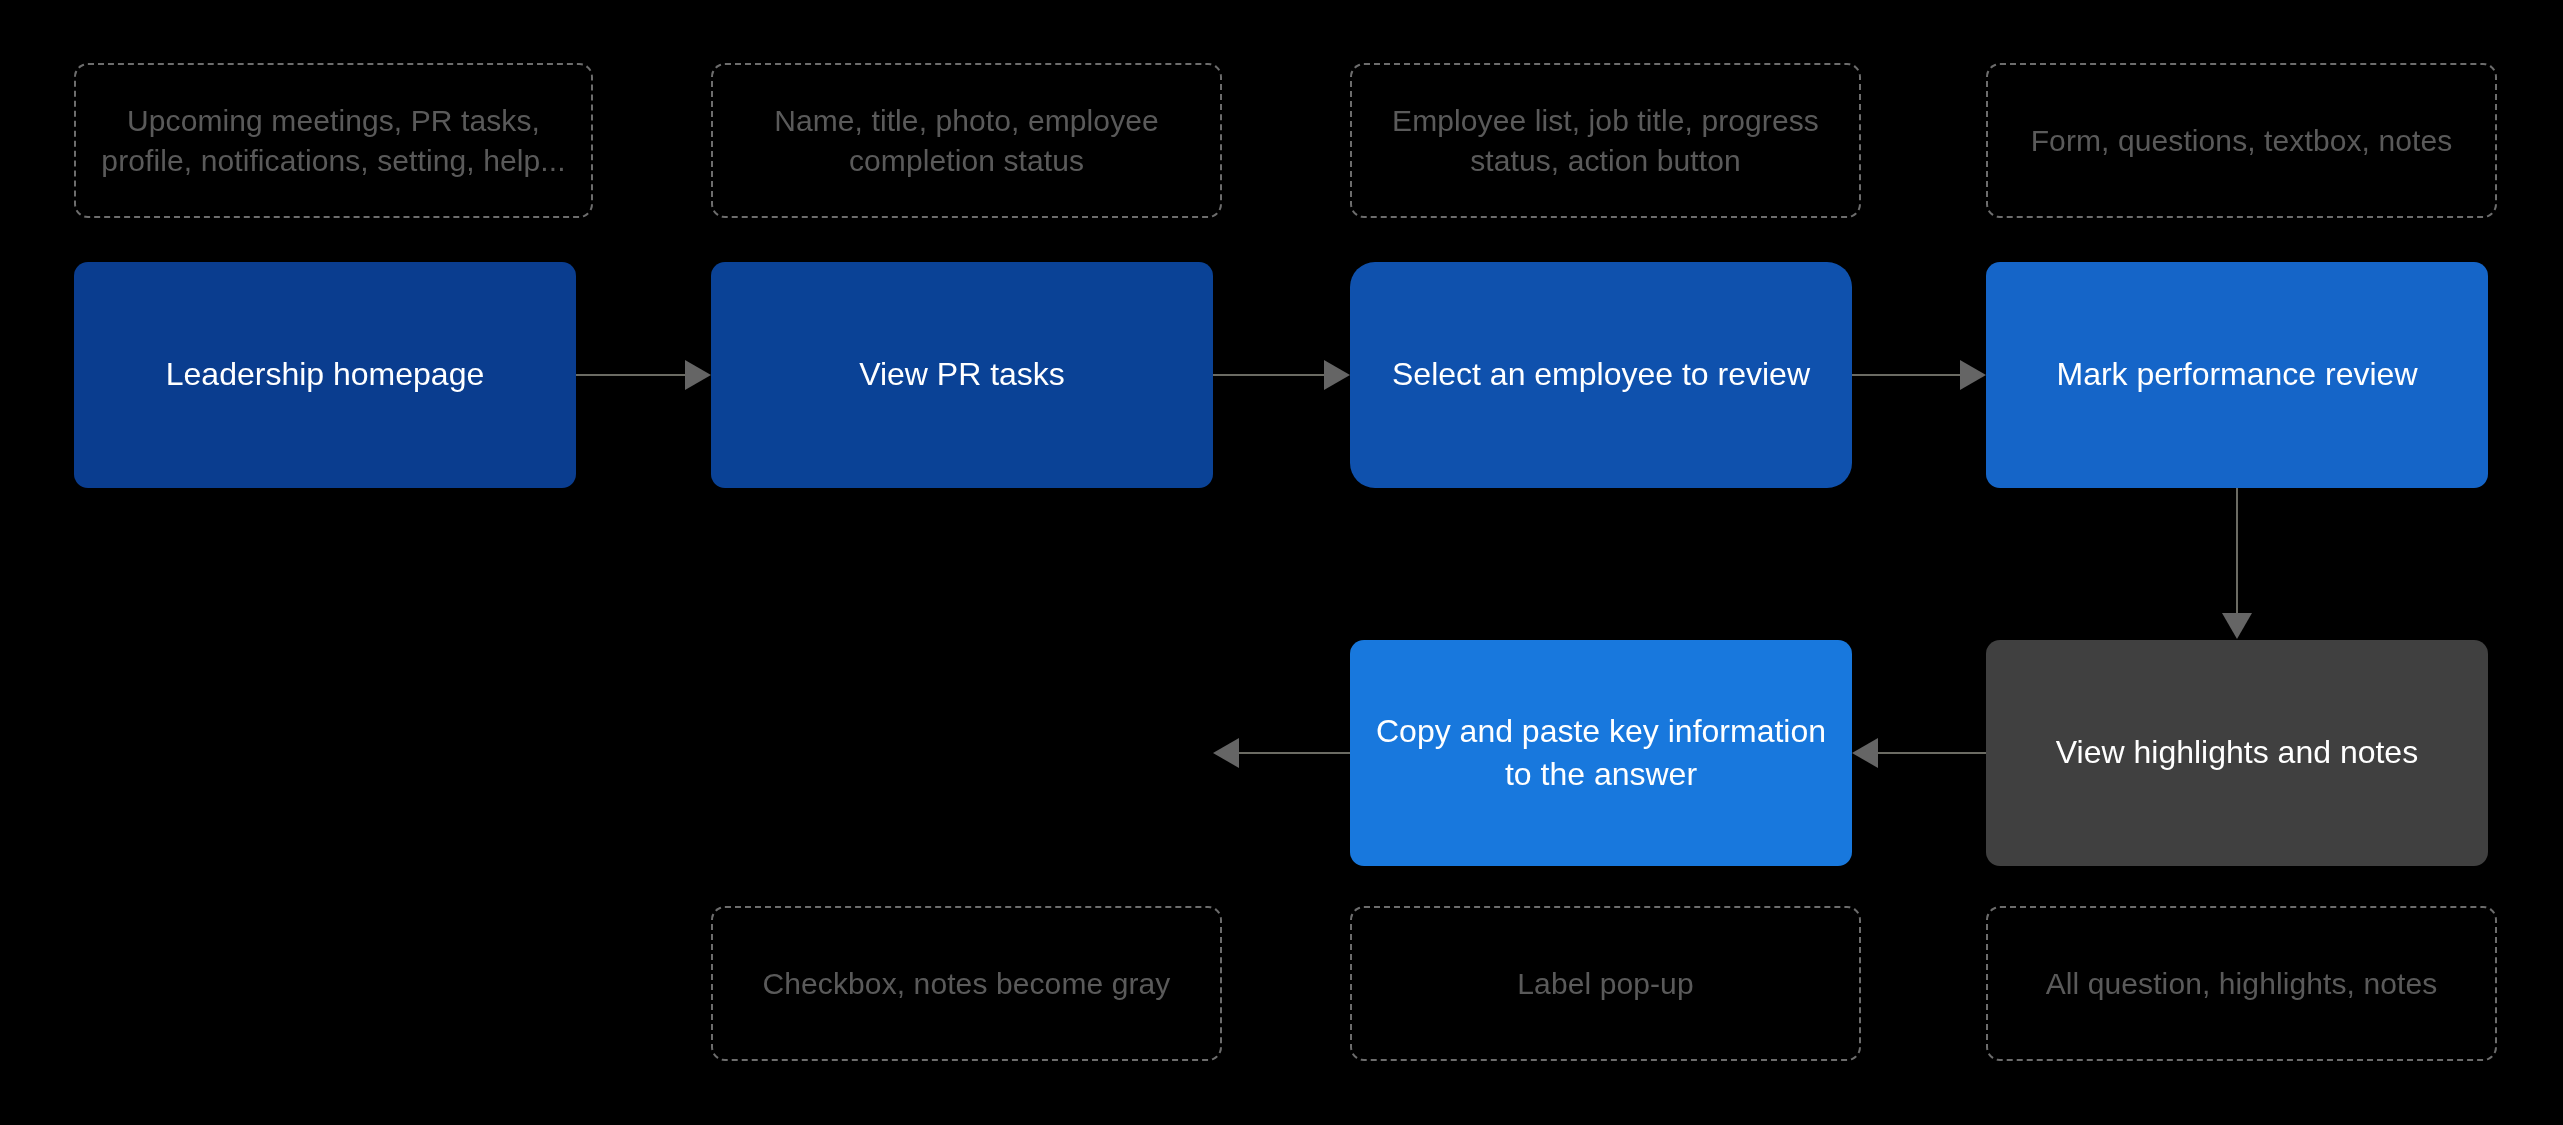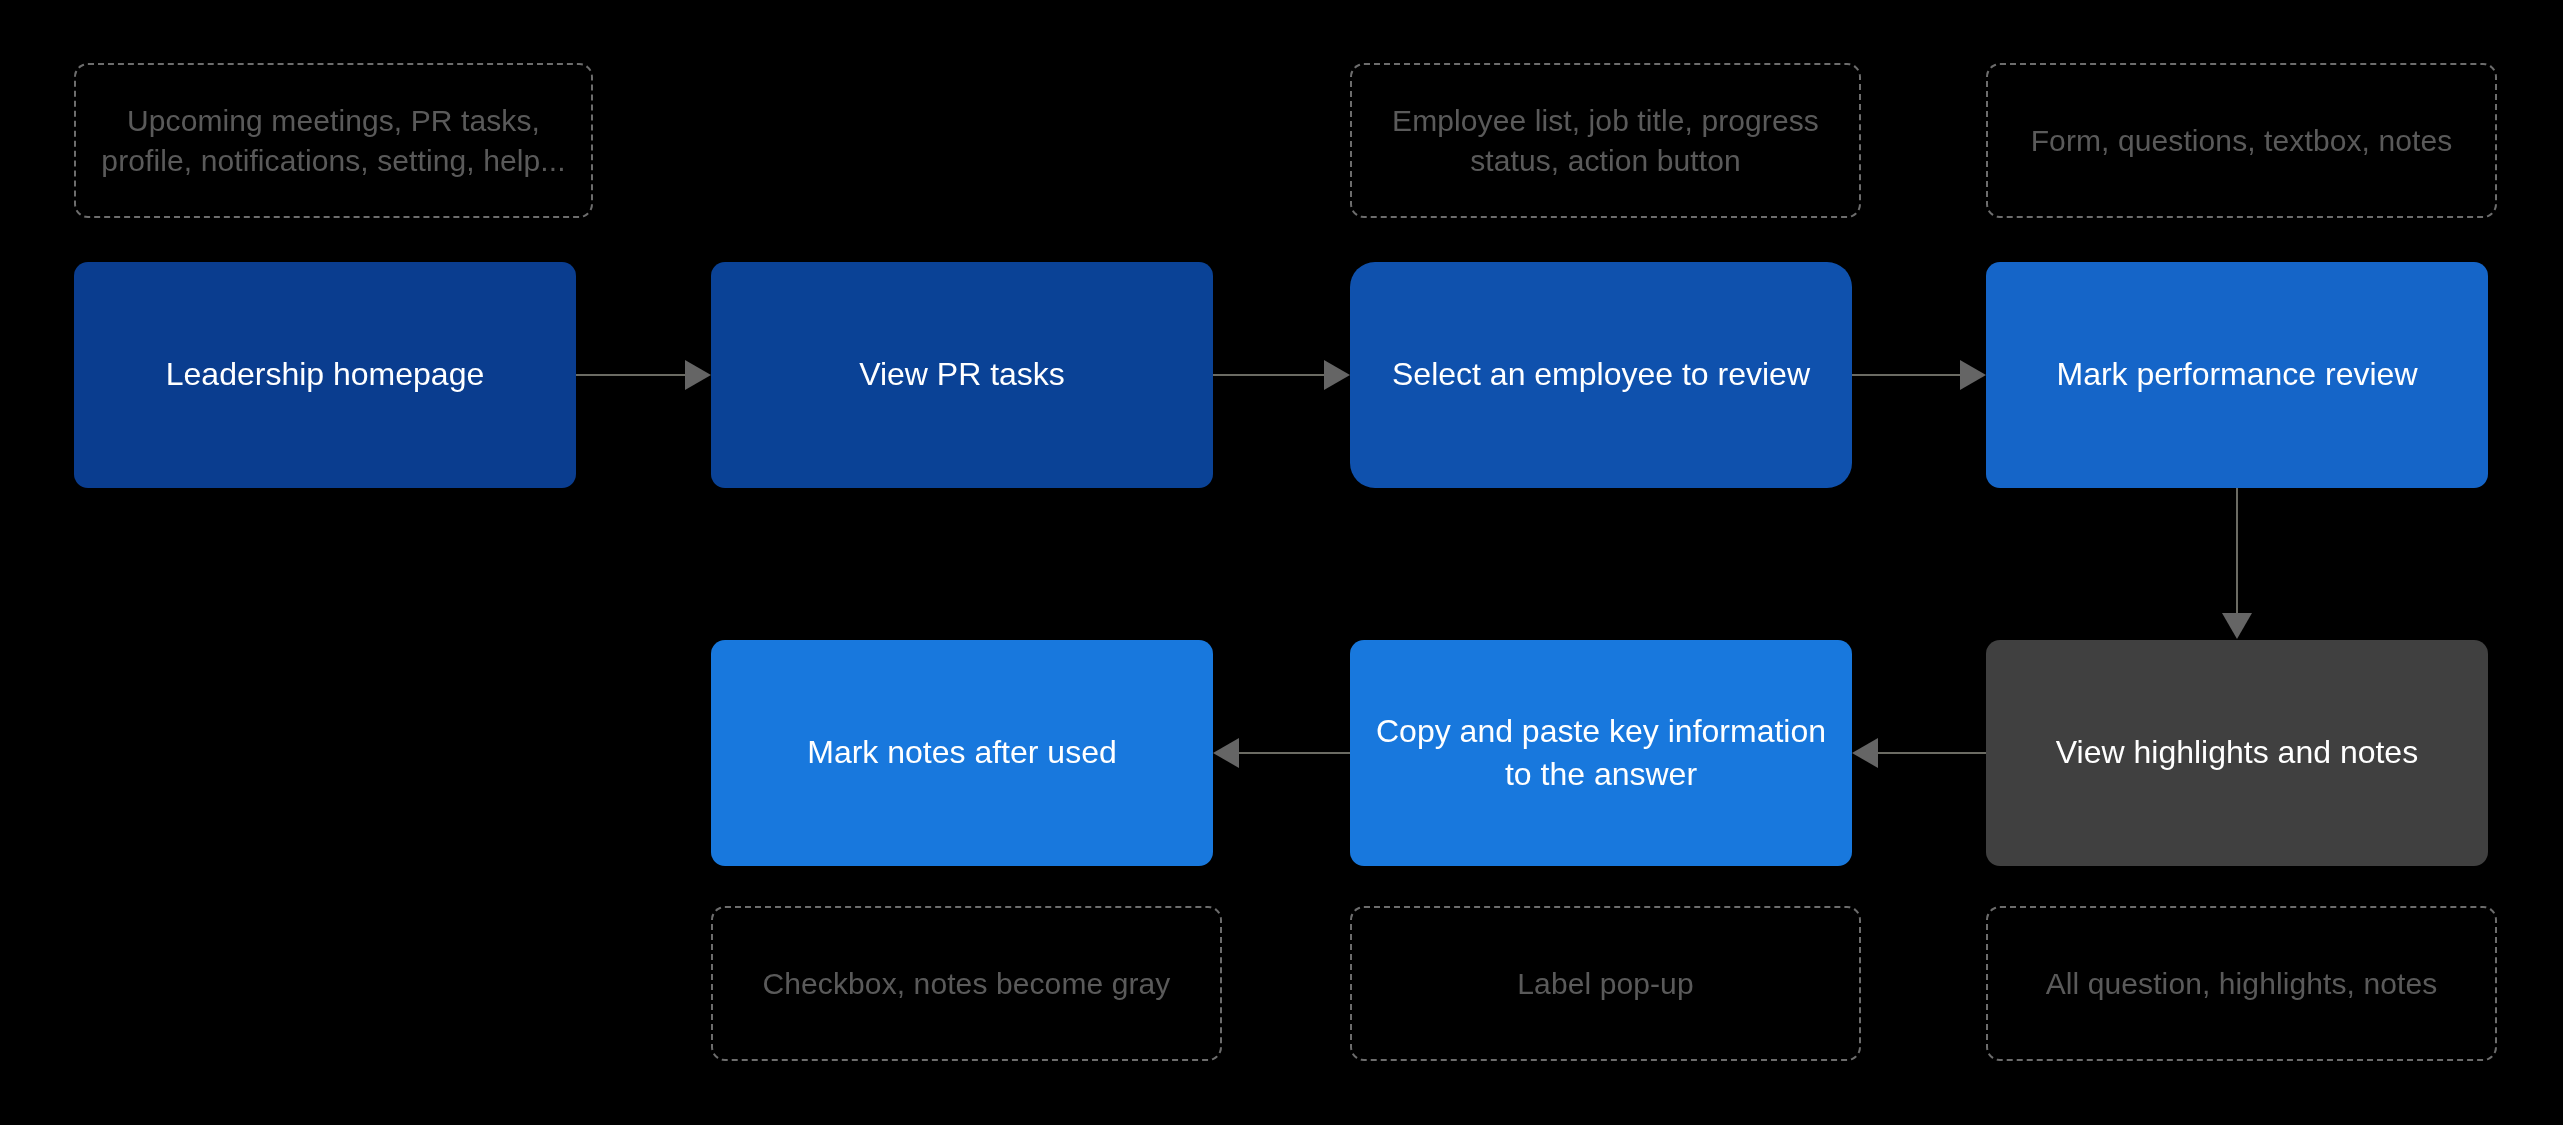--- a/index.html
+++ b/index.html
@@ -94,20 +94,23 @@
 </style>
 </head>
 <body>
 
 <div id="canvas">
 
   <div class="annot" style="left:74px; top:63px; width:519px; height:155px;">
     <span>Upcoming meetings, PR tasks, profile, notifications, setting, help...</span>
   </div>
 
+  <div class="annot" style="left:711px; top:63px; width:511px; height:155px;">
+    <span>Name, title, photo, employee completion status</span>
+  </div>
 
   <div class="annot" style="left:1350px; top:63px; width:511px; height:155px;">
     <span>Employee list, job title, progress status, action button</span>
   </div>
 
   <div class="annot" style="left:1986px; top:63px; width:511px; height:155px;">
     <span>Form, questions, textbox, notes</span>
   </div>
 
   <div class="node" style="left:74px; top:262px; width:502px; height:226px; background:#0a3d8f;">
@@ -147,23 +150,20 @@
   </div>
 
   <div class="node" style="left:1986px; top:640px; width:502px; height:226px; background:#404040;">
     <span>View highlights and notes</span>
   </div>
 
   <div class="node" style="left:1350px; top:640px; width:502px; height:226px; background:#1878dd;">
     <span>Copy and paste key information to the answer</span>
   </div>
 
-  <div class="node" style="left:711px; top:640px; width:502px; height:226px; background:#1878dd;">
-    <span>Mark notes after used</span>
-  </div>
 
   <div class="conn" style="left:1852px; top:738px; width:134px; height:30px;">
     <div class="conn-line-h" style="left:23px; top:14px; width:111px;"></div>
     <div class="arrow-left" style="left:0px; top:0px;"></div>
   </div>
 
   <div class="conn" style="left:1213px; top:738px; width:137px; height:30px;">
     <div class="conn-line-h" style="left:23px; top:14px; width:114px;"></div>
     <div class="arrow-left" style="left:0px; top:0px;"></div>
   </div>

